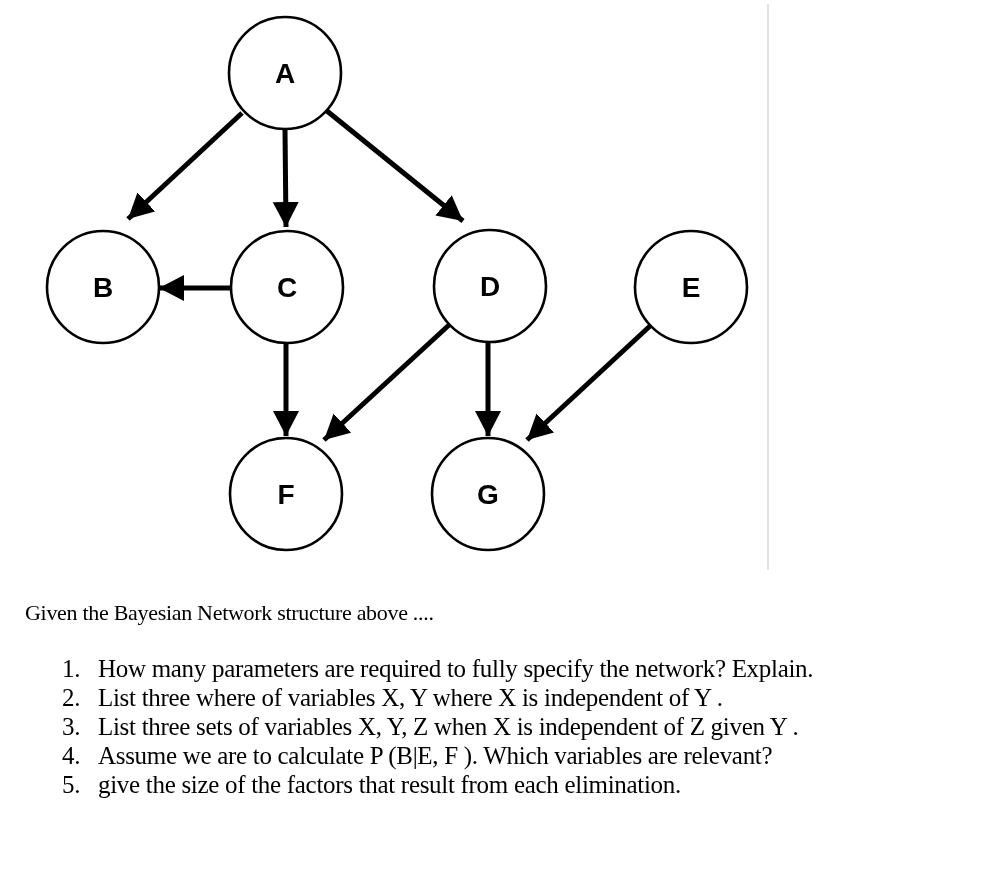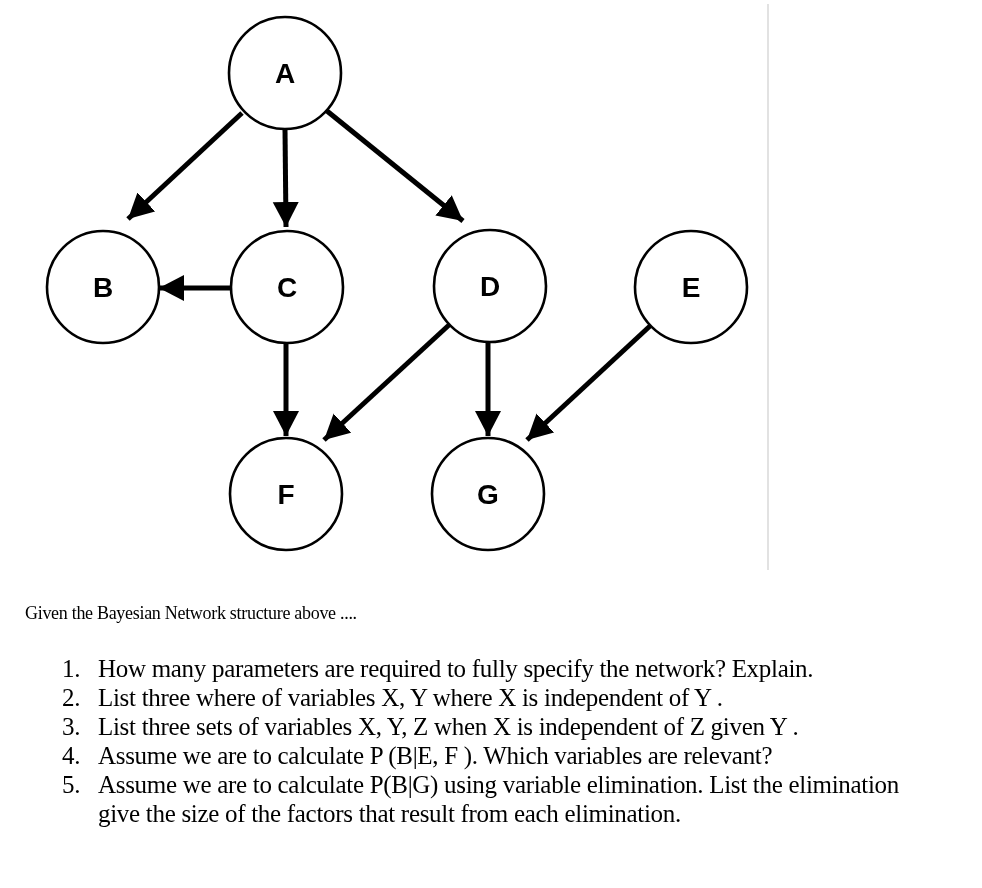--- a/index.html
+++ b/index.html
@@ -28,21 +28,21 @@
     font-family: "Liberation Sans", sans-serif;
     font-size: 28px;
     font-weight: 600;
     fill: #000000;
   }
   .intro {
     position: absolute;
     left: 25px;
     top: 598px;
     margin: 0;
-    font-size: 18px;
+    font-size: 22px;
     line-height: 30px;
     letter-spacing: -0.3px;
     white-space: nowrap;
   }
   .qlist {
     position: absolute;
     left: 0;
     top: 654px;
     width: 982px;
     margin: 0;
@@ -144,19 +144,18 @@
     </li>
     <li class="qitem">
       <span class="qnum">4.</span>
       <div class="qtext">
         <div>Assume we are to calculate P (B|E, F ). Which variables are relevant?</div>
       </div>
     </li>
     <li class="qitem">
       <span class="qnum">5.</span>
       <div class="qtext">
-        <div>Assume we are to calculate P(B|G) using variable elimination. List the elimination</div>
         <div>give the size of the factors that result from each elimination.</div>
       </div>
     </li>
   </ol>
 
 </div>
 
 </body></html>

